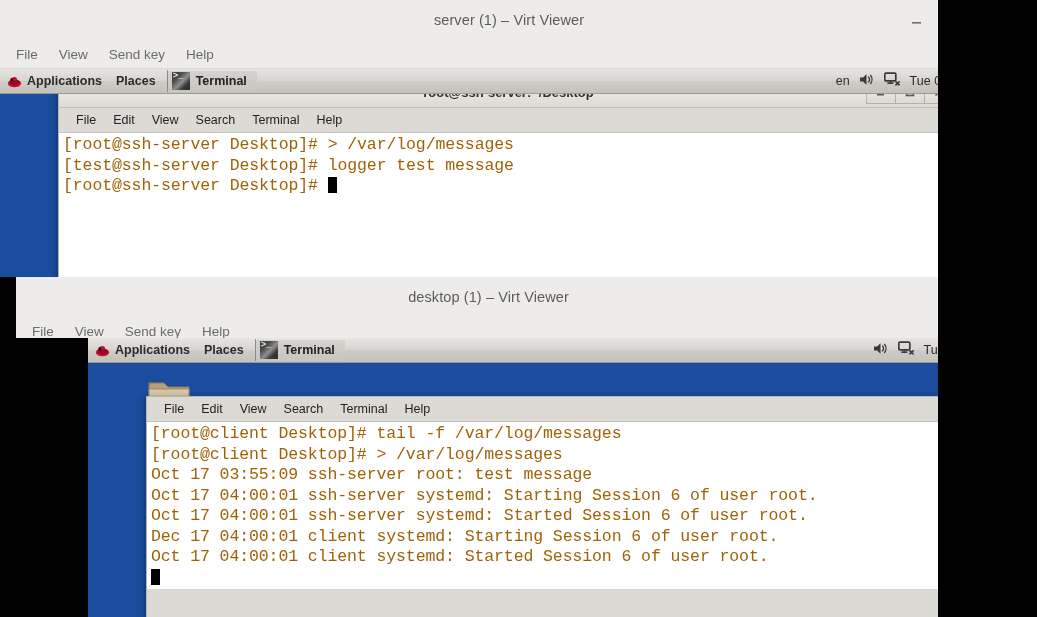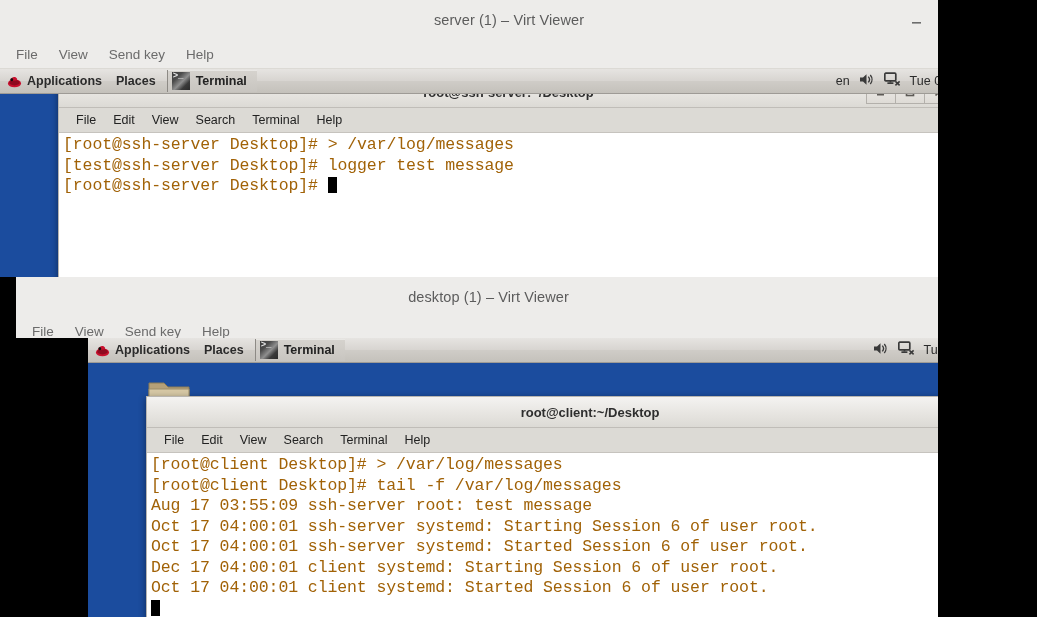--- a/index.html
+++ b/index.html
@@ -434,53 +434,33 @@
         </div>
 
         <div class="folder" style="left:60px; top:41px;">
           <svg width="42" height="30" viewBox="0 0 42 30">
             <path d="M1 4 h15 l4 4 h21 v19 H1 Z" fill="#b5a078" stroke="#8a7a56" stroke-width="1"></path>
             <path d="M1 10 h40 v17 H1 Z" fill="#d7c9a6" stroke="#9b8c68" stroke-width="1"></path>
           </svg>
         </div>
 
         <div class="term" style="left:58px; top:58px; width:886px; height:221px;">
-          <div class="term-title">
-            <span class="term-title-text">root@client:~/Desktop</span>
-            <div class="term-btns">
-              <span class="term-btn">
-                <svg width="12" height="12" viewBox="0 0 12 12">
-                    <rect x="2" y="8" width="7" height="1.5" fill="#5d5a56"></rect>
-                  </svg>
-              </span>
-              <span class="term-btn">
-                <svg width="12" height="12" viewBox="0 0 12 12">
-                    <rect x="2.5" y="2.5" width="7" height="7" fill="none" stroke="#5d5a56" stroke-width="1.6"></rect>
-                  </svg>
-              </span>
-              <span class="term-btn">
-                <svg width="12" height="12" viewBox="0 0 12 12">
-                    <path d="M2.5 2.5 L9.5 9.5 M9.5 2.5 L2.5 9.5" stroke="#5d5a56" stroke-width="1.7"></path>
-                  </svg>
-              </span>
-            </div>
-          </div>
           <div class="term-menubar">
             <span class="term-menuitem">File</span>
             <span class="term-menuitem">Edit</span>
             <span class="term-menuitem">View</span>
             <span class="term-menuitem">Search</span>
             <span class="term-menuitem">Terminal</span>
             <span class="term-menuitem">Help</span>
           </div>
           <div class="term-body">
             <div class="term-screen">
+              <div class="term-line">[root@client Desktop]# tail -f /var/log/messages</div>
               <div class="term-line">[root@client Desktop]# &gt; /var/log/messages</div>
-              <div class="term-line">[root@client Desktop]# tail -f /var/log/messages</div>
-              <div class="term-line">Aug 17 03:55:09 ssh-server root: test message</div>
+              <div class="term-line">Oct 17 03:55:09 ssh-server root: test message</div>
               <div class="term-line">Oct 17 04:00:01 ssh-server systemd: Starting Session 6 of user root.</div>
               <div class="term-line">Oct 17 04:00:01 ssh-server systemd: Started Session 6 of user root.</div>
               <div class="term-line">Dec 17 04:00:01 client systemd: Starting Session 6 of user root.</div>
               <div class="term-line">Oct 17 04:00:01 client systemd: Started Session 6 of user root.</div>
               <div class="term-line"><span class="cursor-block"></span></div>
             </div>
             <div class="term-scroll"></div>
           </div>
         </div>
       </div>

